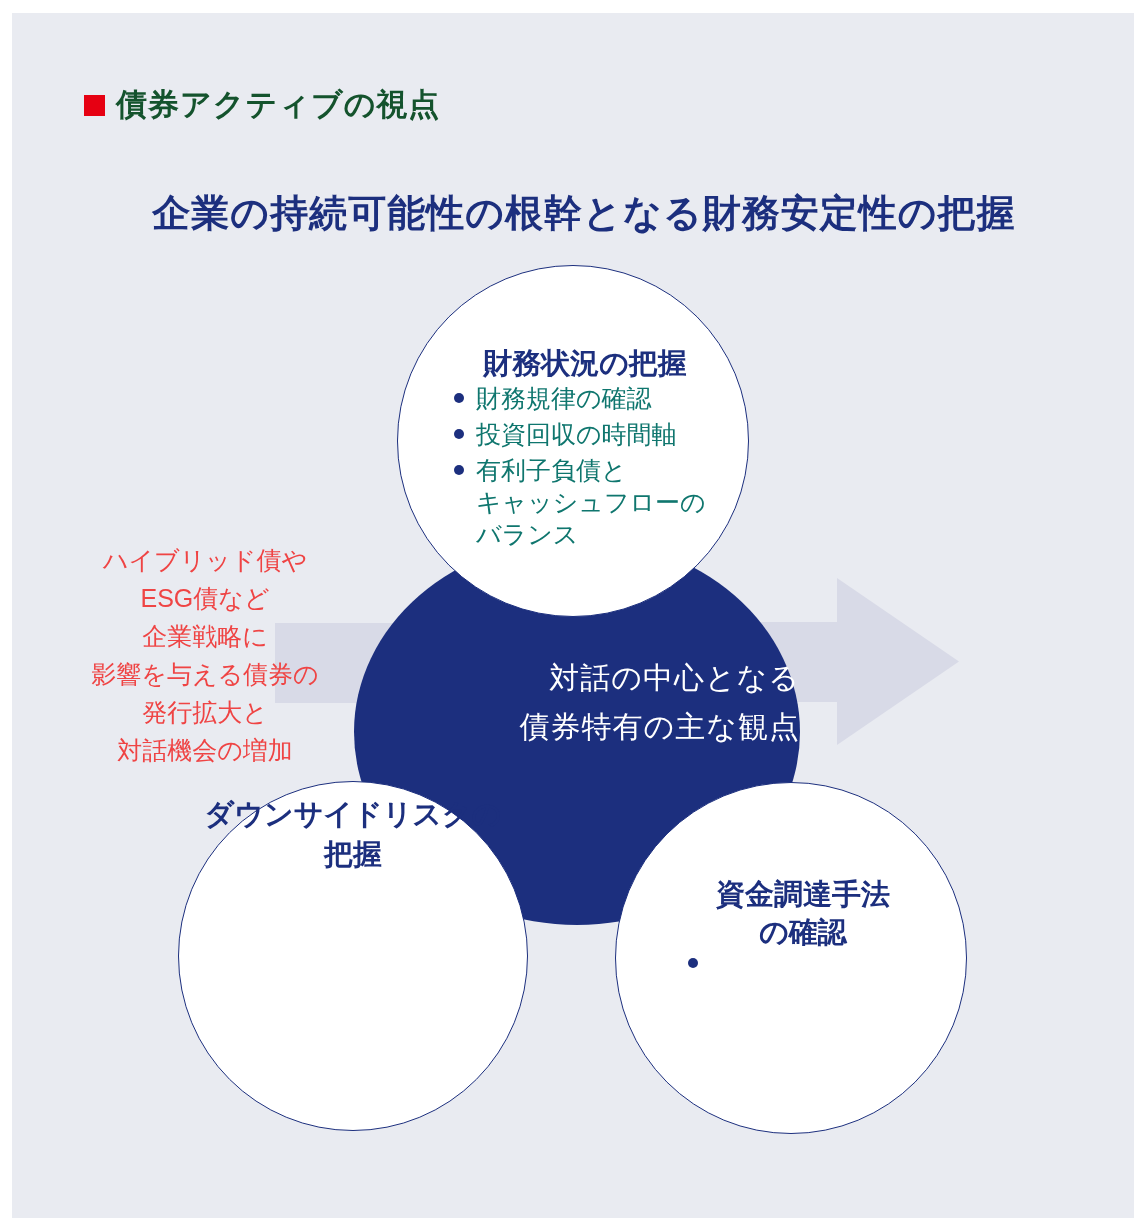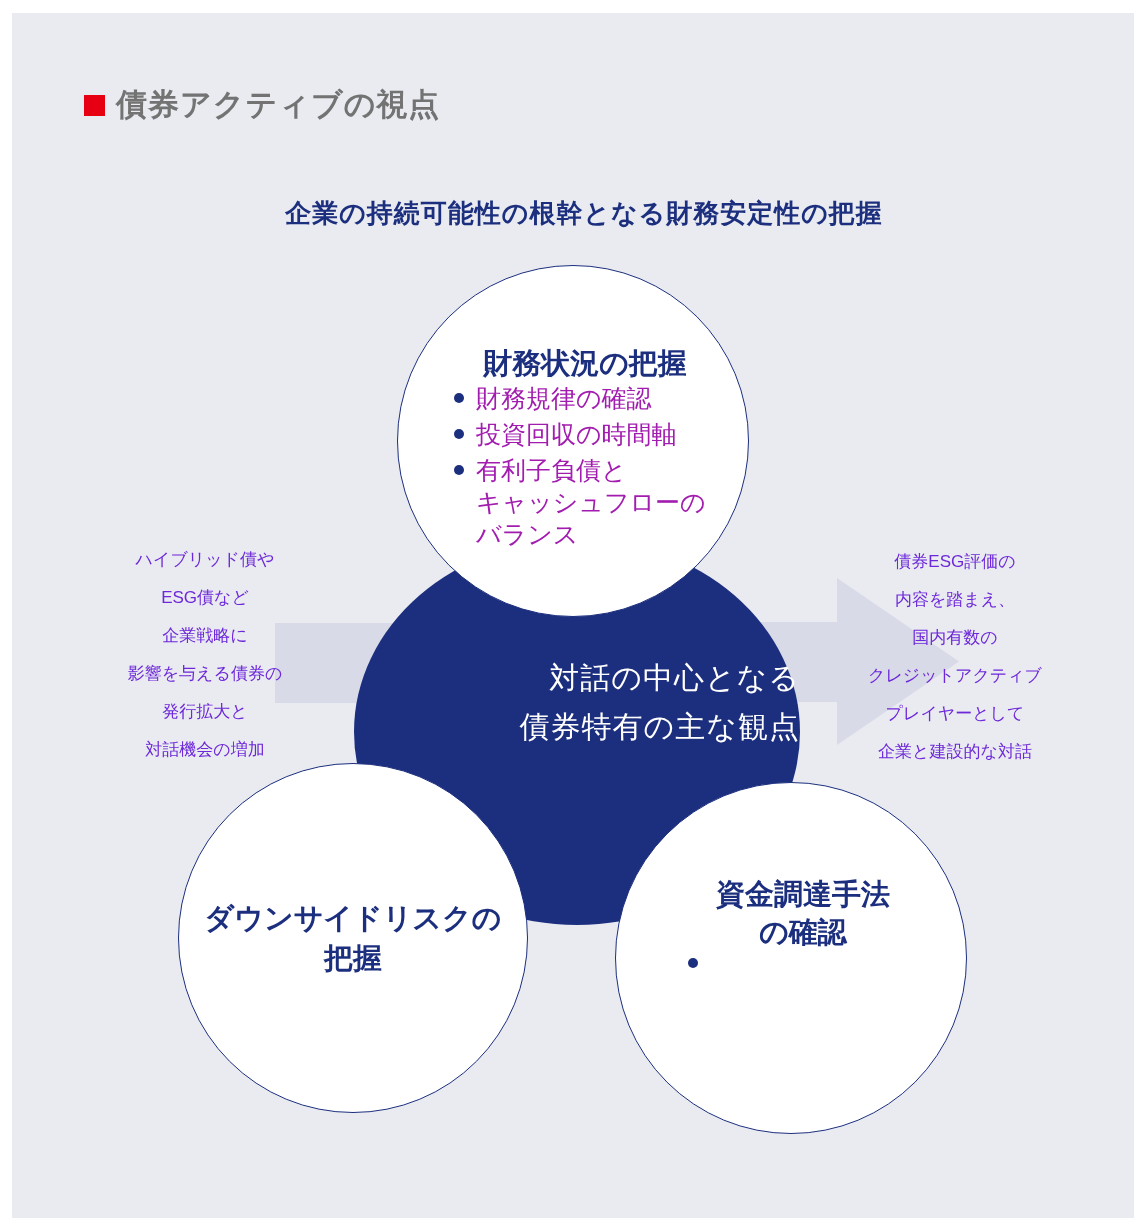--- a/index.html
+++ b/index.html
@@ -7,25 +7,25 @@
     width:1142px; height:1230px; position:relative;
     background:#ffffff;
     font-family:"Liberation Sans","DejaVu Sans",sans-serif;
     overflow:hidden;
   }
   .stage { position:absolute; left:0; top:0; width:1142px; height:1230px; }
   .panel { position:absolute; left:12px; top:13px; width:1122px; height:1205px; background:#e9ebf1; }
 
   .heading { position:absolute; left:84px; top:88px; display:flex; align-items:center; }
   .red-sq { width:21px; height:21px; background:#e60012; margin-right:11px; flex:none; }
-  .main-title { font-size:31px; font-weight:bold; color:#737373; margin:0; line-height:34px; letter-spacing:1px; }
+  .main-title { font-size:31px; font-weight:bold; color:#14532d; margin:0; line-height:34px; letter-spacing:1px; }
 
   .subtitle {
     position:absolute; left:26px; top:195px; width:1116px;
-    text-align:center; font-size:26px; font-weight:bold; color:#1c2f7e;
+    text-align:center; font-size:38px; font-weight:bold; color:#1c2f7e;
     letter-spacing:1px; line-height:36px;
   }
 
   
   .arrow-shaft-left  { position:absolute; left:275px; top:623px; width:190px; height:80px; background:#d8dae7; z-index:1; }
   .arrow-shaft-right { position:absolute; left:650px; top:622px; width:188px; height:80px; background:#d8dae7; z-index:1; }
   .arrow-head-right  { position:absolute; left:837px; top:578px; width:122px; height:167px; background:#d8dae7;
                        clip-path:polygon(0 0, 100% 50%, 0 100%); z-index:1; }
 
   
@@ -38,40 +38,40 @@
     color:#ffffff; font-size:30px; font-weight:500; line-height:49px;
     text-align:right; white-space:pre-line; letter-spacing:1px;
   }
 
   
   .circle {
     position:absolute; background:#ffffff; border:1.5px solid #1c2f7e;
     border-radius:50%; box-sizing:border-box; color:#1c2f7e; z-index:3;
   }
   .circle.top { left:397px; top:265px; width:352px; height:352px; }
-  .circle.bl  { left:178px; top:763px; width:350px; height:350px; display:flex; align-items:center; justify-content:center; }
+  .circle.bl  { left:178px; top:781px; width:350px; height:350px; display:flex; align-items:flex-start; justify-content:center; }
   .circle.br  { left:615px; top:782px; width:352px; height:352px; }
 
   .circle-title { margin:12px; font-size:29px; font-weight:bold; text-align:center; white-space:pre-line; color:#1c2f7e; }
   .top .circle-title { position:absolute; top:68px; left:0; width:100%; line-height:34px; }
   .bl  .circle-title { line-height:40px; }
   .br  .circle-title { position:absolute; top:80px; left:0; width:100%; line-height:38px; }
 
   ul.bullets { list-style:none; margin:0; padding:0; position:absolute; }
   .top ul.bullets { left:56px; top:116px; }
   .br  ul.bullets { left:72px; top:164px; }
-  ul.bullets li { display:flex; font-size:25px; line-height:32px; margin-bottom:4px; color:#a21caf; }
+  ul.bullets li { display:flex; font-size:25px; line-height:32px; margin-bottom:4px; color:#0f766e; }
   .br ul.bullets li { margin-bottom:8px; }
   .dot { width:10px; height:10px; border-radius:50%; background:#1c2f7e; margin:11px 12px 0 0; flex:none; }
   .btxt { white-space:pre-line; }
 
   
   .side-text {
     position:absolute; width:280px; text-align:center;
-    font-size:17px; line-height:38px; color:#6d28d9; white-space:pre-line; z-index:4;
+    font-size:25px; line-height:38px; color:#ef4444; white-space:pre-line; z-index:4;
   }
   .side-text.left  { left:65px;  top:541px; }
   .side-text.right { left:815px; top:543px; }
 </style>
 </head>
 <body>
 
 <div class="stage">
   <div class="panel"></div>
 
@@ -125,19 +125,13 @@
       </li>
     </ul>
   </div>
 
   <div class="side-text left">ハイブリッド債や
 ESG債など
 企業戦略に
 影響を与える債券の
 発行拡大と
 対話機会の増加</div>
-  <div class="side-text right">債券ESG評価の
-内容を踏まえ、
-国内有数の
-クレジットアクティブ
-プレイヤーとして
-企業と建設的な対話</div>
 </div>
 
 </body></html>

